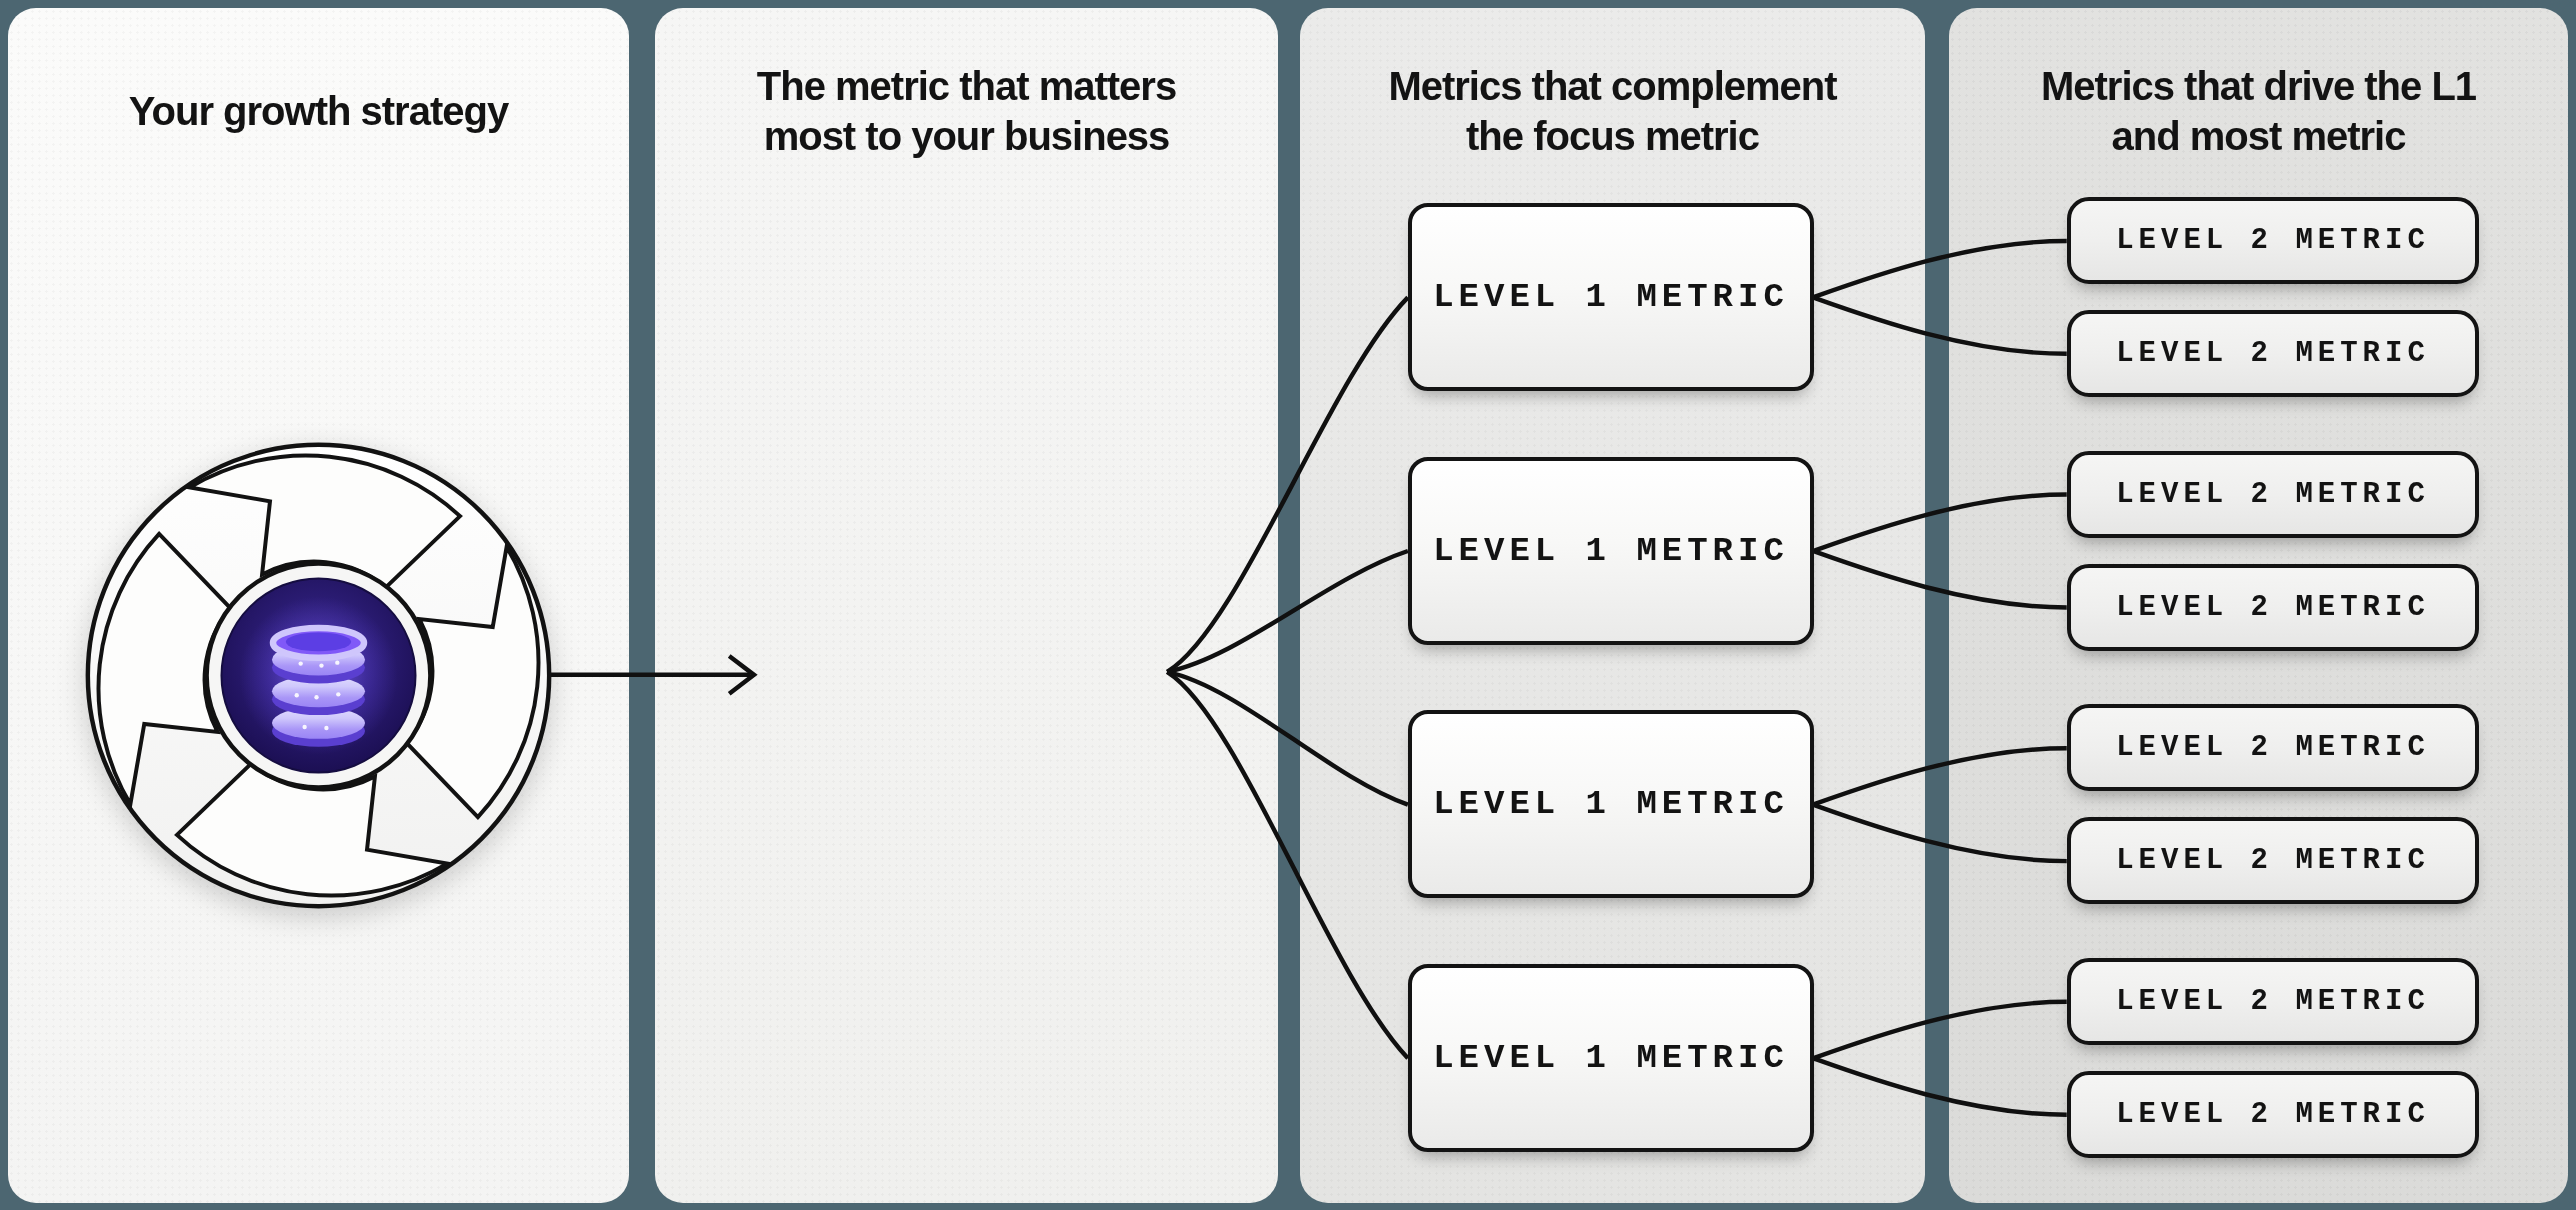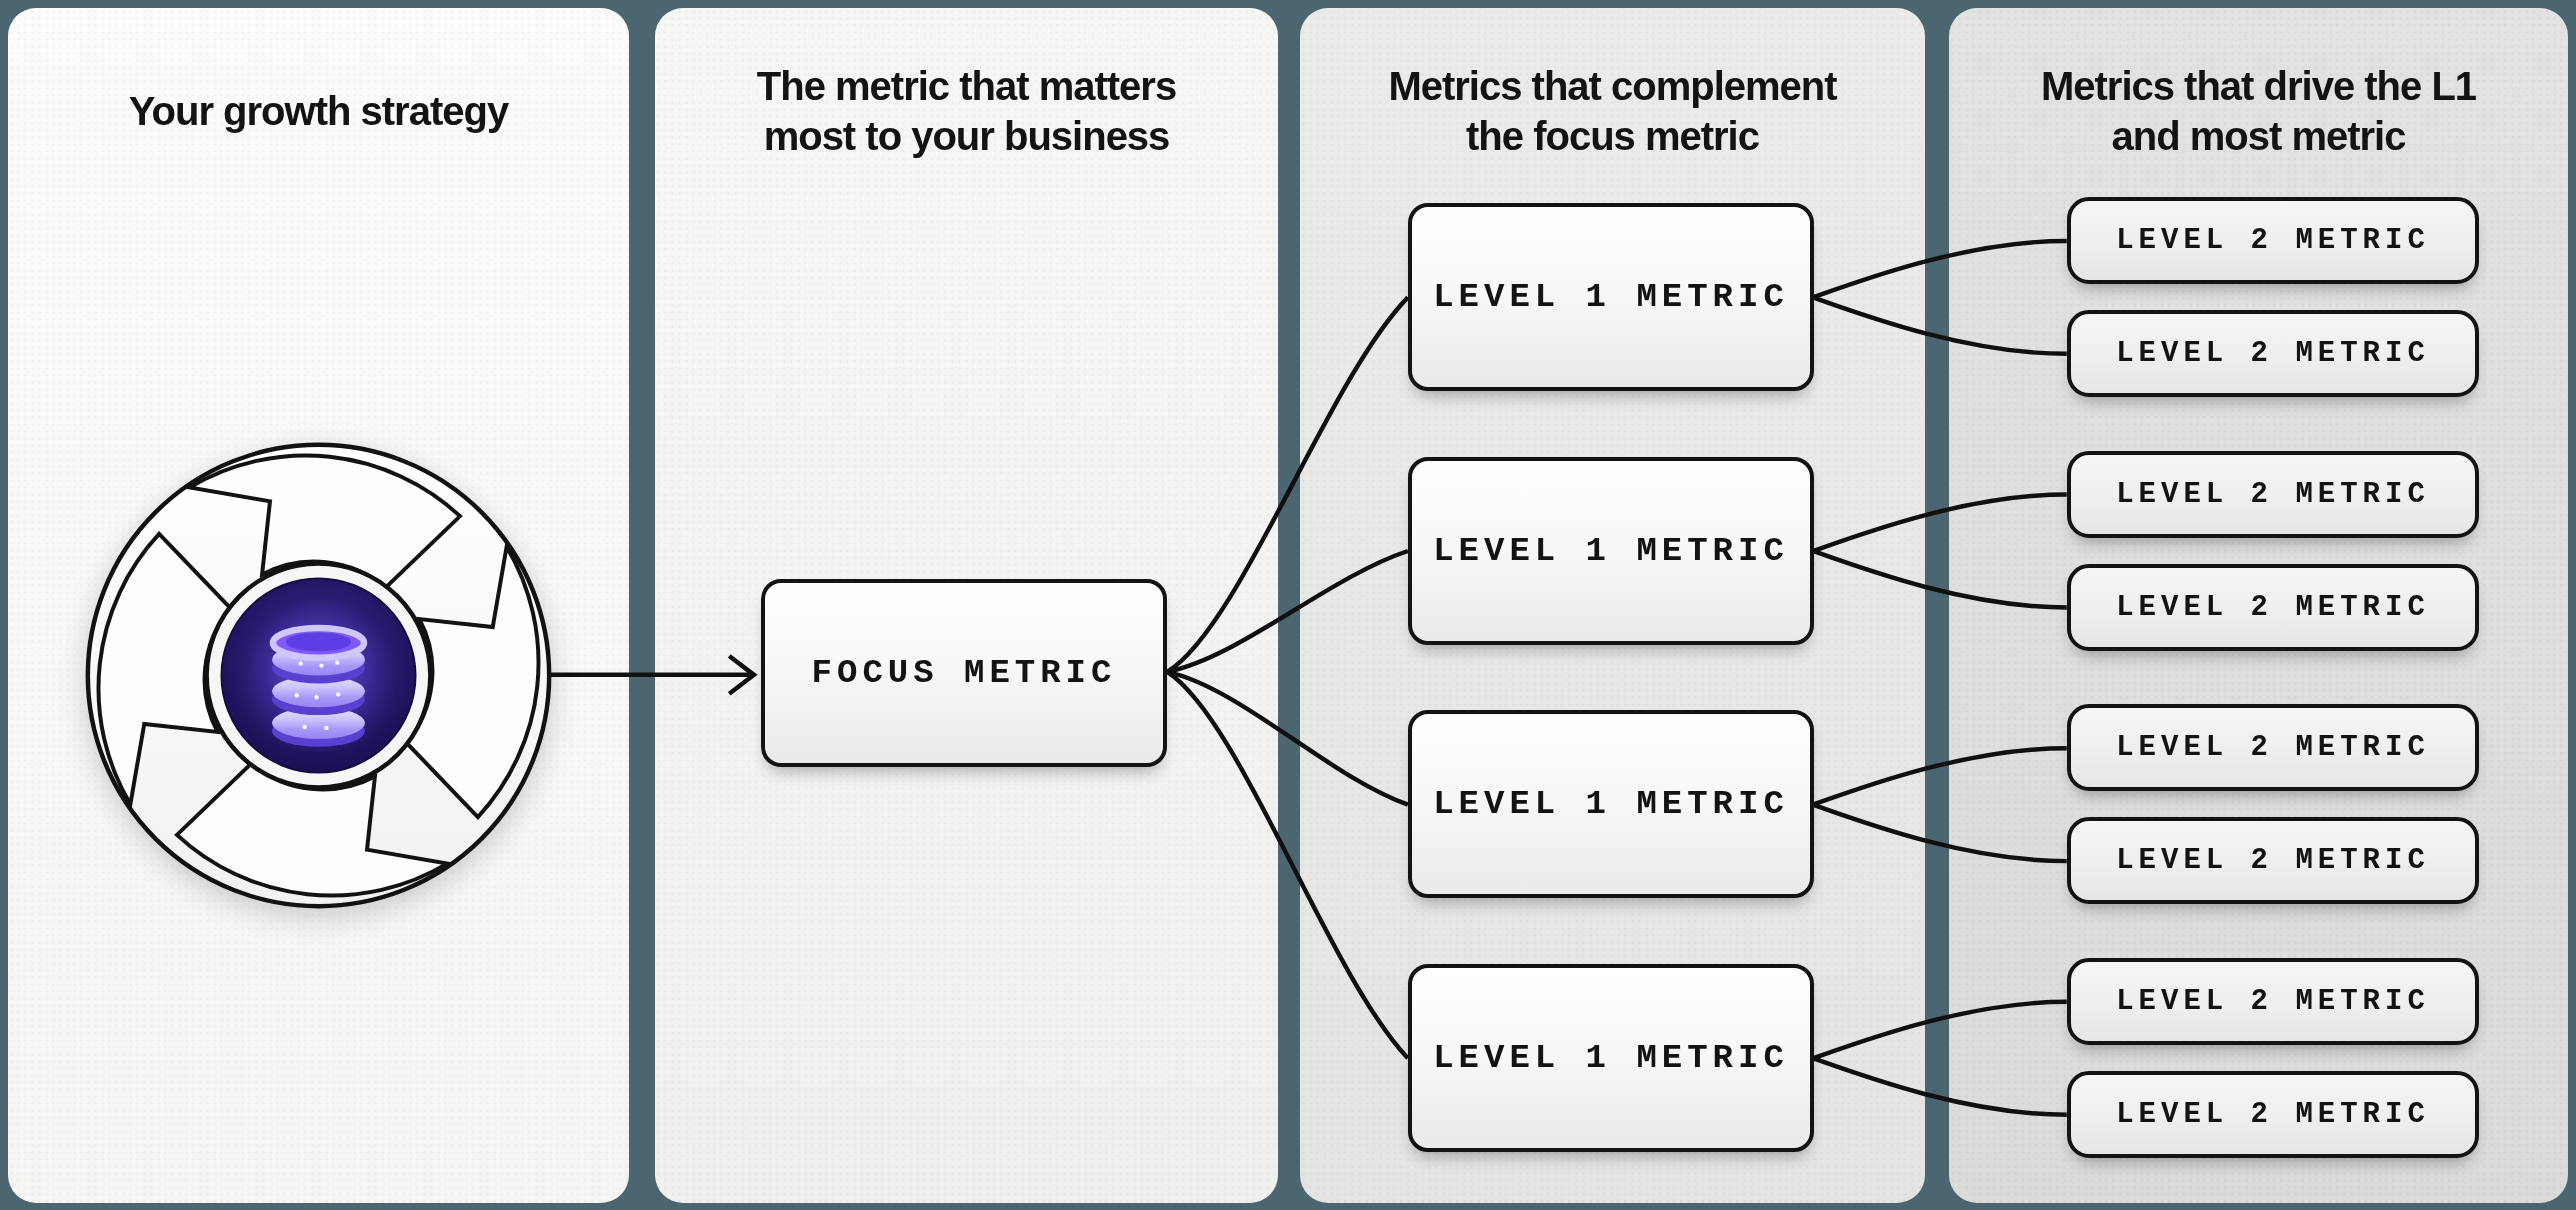--- a/index.html
+++ b/index.html
@@ -133,21 +133,20 @@
           <circle cx="19" cy="-16" r="2.2"></circle>
         <circle cx="-22" cy="17" r="2.2"></circle>
           <circle cx="-2" cy="19" r="2.2"></circle>
           <circle cx="20" cy="16" r="2.2"></circle>
         <circle cx="-14" cy="49" r="2.2"></circle>
           <circle cx="8" cy="50" r="2.2"></circle>
       </g>
     </g>
   </svg>
 
-  <div class="node big" style="left:761px;top:579px;">FOCUS METRIC</div>
 
   <div class="node big" style="left:1408px;top:203px;">LEVEL 1 METRIC</div>
   <div class="node big" style="left:1408px;top:457px;">LEVEL 1 METRIC</div>
   <div class="node big" style="left:1408px;top:710px;">LEVEL 1 METRIC</div>
   <div class="node big" style="left:1408px;top:964px;">LEVEL 1 METRIC</div>
 
   <div class="node small" style="left:2067px;top:197px;">LEVEL 2 METRIC</div>
   <div class="node small" style="left:2067px;top:310px;">LEVEL 2 METRIC</div>
   <div class="node small" style="left:2067px;top:451px;">LEVEL 2 METRIC</div>
   <div class="node small" style="left:2067px;top:564px;">LEVEL 2 METRIC</div>

